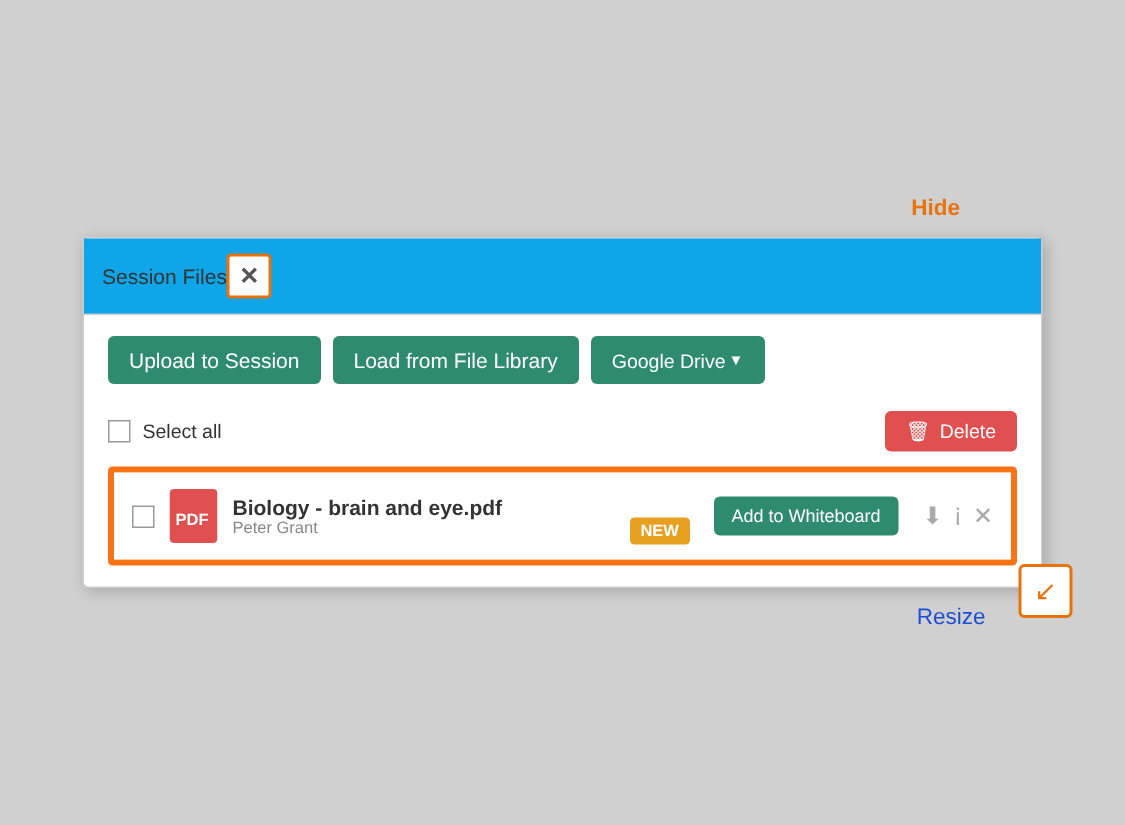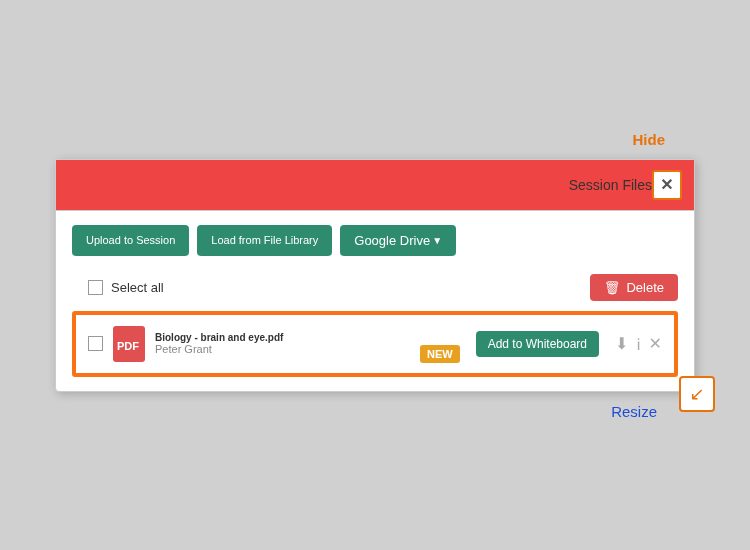--- a/index.html
+++ b/index.html
@@ -12,46 +12,46 @@
       height: 550px;
       font-family: Arial, sans-serif;
     }
     .outer-wrapper {
       position: relative;
       width: 640px;
     }
     .hide-label {
       position: absolute;
       top: -28px;
-      right: 30px;
+      right: 55px;
       color: #e8720c;
       font-weight: bold;
       font-size: 15px;
     }
     .resize-label {
       position: absolute;
       bottom: -28px;
       right: 38px;
       color: #1d4ed8;
       font-weight: normal;
       font-size: 15px;
     }
     .dialog {
       background: #fff;
       border: 1px solid #ccc;
       border-radius: 4px;
       box-shadow: 2px 2px 10px rgba(0,0,0,0.2);
       overflow: visible;
     }
     .dialog-header {
-      background: #ef4444;
+      background: #0ea5e9;
       padding: 10px 12px;
       display: flex;
       align-items: center;
-      justify-content: flex-end;
+      justify-content: flex-start;
       border-bottom: 1px solid #ccc;
     }
     .dialog-title {
       font-size: 14px;
       color: #333;
       font-weight: normal;
     }
     .close-btn {
       width: 30px;
       height: 30px;
@@ -73,21 +73,21 @@
       display: flex;
       gap: 8px;
       margin-bottom: 18px;
     }
     .btn-teal {
       background: #2e8b6e;
       color: #fff;
       border: none;
       border-radius: 4px;
       padding: 8px 14px;
-      font-size: 11px;
+      font-size: 14px;
       cursor: pointer;
     }
     .btn-dropdown {
       background: #2e8b6e;
       color: #fff;
       border: none;
       border-radius: 4px;
       padding: 8px 14px;
       font-size: 13px;
       cursor: pointer;
@@ -112,21 +112,20 @@
     .select-all-row {
       display: flex;
       align-items: center;
       justify-content: space-between;
       margin-bottom: 10px;
     }
     .select-all-left {
       display: flex;
       align-items: flex-end;
       gap: 8px;
-      margin-left: 16px;
     }
     .select-all-label {
       font-size: 13px;
       color: #333;
     }
     .checkbox {
       width: 15px;
       height: 15px;
       border: 1px solid #999;
       background: #fff;
@@ -171,21 +170,21 @@
       position: relative;
     }
     .pdf-icon-inner {
       width: 100%;
       height: 100%;
     }
     .file-info {
       flex: 1;
     }
     .file-name {
-      font-size: 10px;
+      font-size: 14px;
       color: #333;
       font-weight: bold;
     }
     .file-author {
       font-size: 11px;
       color: #888;
     }
     .badge-new {
       background: #e8a020;
       color: #fff;

